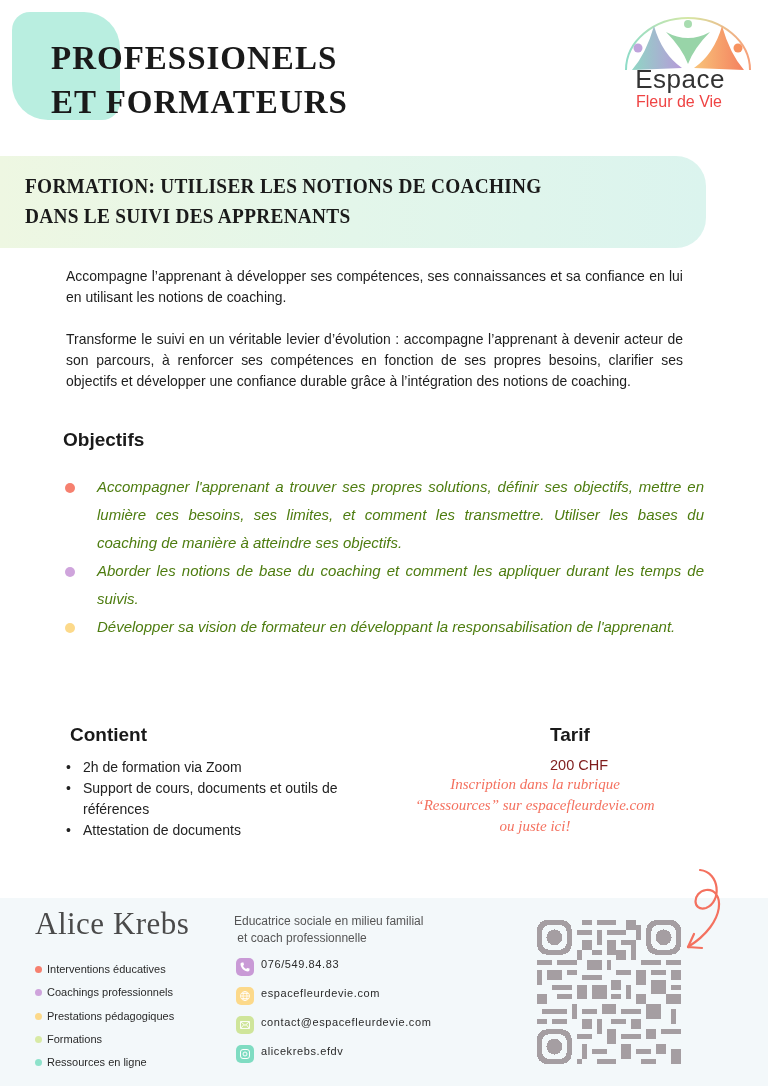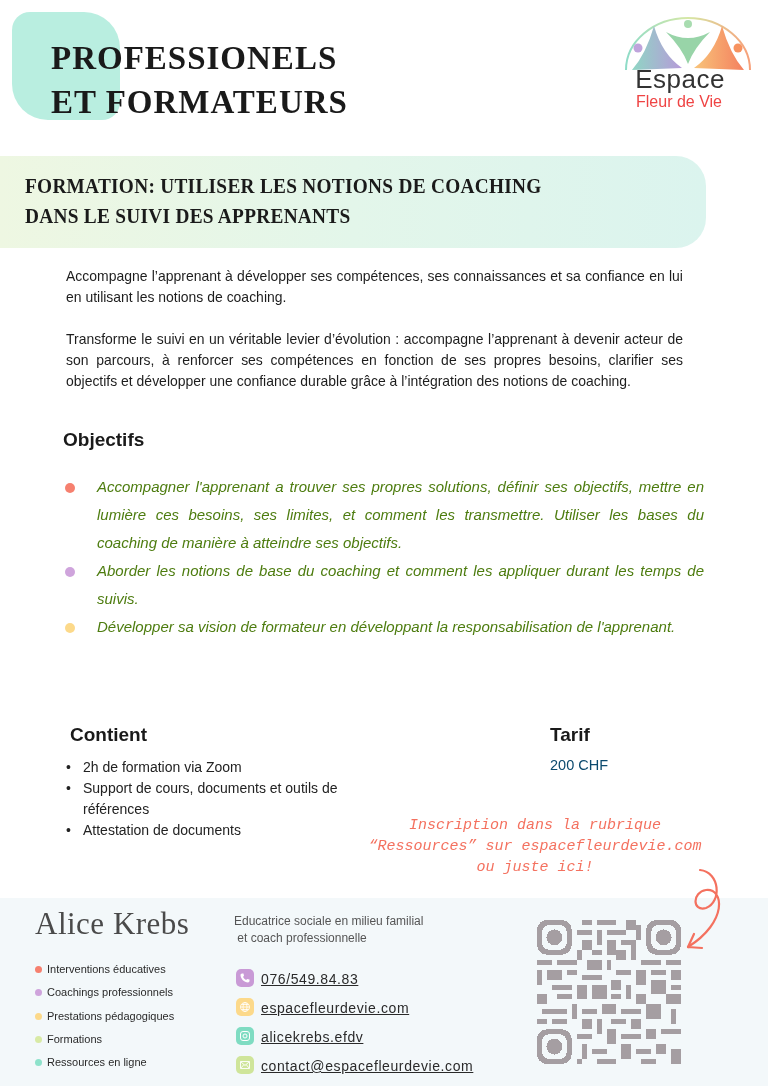--- a/index.html
+++ b/index.html
@@ -34,35 +34,35 @@
   .obj-item { position: relative; padding-left: 35px; font-style: italic; font-size: 15px; line-height: 28px;
     text-align: justify; color: #4d7c0f; }
   .obj-dot { position: absolute; left: 3px; top: 10px; width: 10px; height: 10px; border-radius: 50%; }
 
   .cont-h { left: 70px; top: 724px; }
   .cont-list { position: absolute; left: 66px; top: 757px; width: 330px; list-style: none; font-size: 14px; line-height: 21px; color: #222; }
   .cont-item { position: relative; padding-left: 17px; }
   .cont-item::before { content: "•"; position: absolute; left: 0; top: 0; }
 
   .tarif-h { left: 550px; top: 724px; }
-  .tarif-val { position: absolute; left: 550px; top: 757px; font-size: 14.5px; color: #0c4a6e; }
-
-  .cta { position: absolute; left: 350px; top: 815px; width: 370px; text-align: center;
-    font-family: Liberation Mono, monospace; font-style: italic; font-size: 15px; line-height: 21px; color: #f4715f; }
+  .tarif-val { position: absolute; left: 550px; top: 757px; font-size: 14.5px; color: #7f1d1d; }
+
+  .cta { position: absolute; left: 350px; top: 774px; width: 370px; text-align: center;
+    font-family: Liberation Serif, serif; font-style: italic; font-size: 15px; line-height: 21px; color: #f4715f; }
 
   .footer { position: absolute; left: 0; top: 898px; width: 768px; height: 188px; background: #f3f8fa; }
   .f-name { position: absolute; left: 35px; top: 906px; font-family: "Liberation Serif", serif; font-size: 31px;
     color: #4a4a4a; letter-spacing: 0.5px; }
   .f-services { position: absolute; left: 35px; top: 958px; list-style: none; font-size: 11px; line-height: 23.3px; color: #2a2a2a; }
   .f-service { position: relative; padding-left: 12px; }
   .f-service .sdot { position: absolute; left: 0; top: 8px; width: 7px; height: 7px; border-radius: 50%; }
 
   .f-role { position: absolute; left: 234px; top: 913px; font-size: 12px; line-height: 17px; color: #555; }
   .f-contacts { position: absolute; left: 236px; top: 958px; list-style: none; }
-  .f-contact { display: flex; align-items: flex-end; height: 29px; font-size: 14px; color: #2a2a2a; letter-spacing: 0.6px; text-decoration: underline; }
+  .f-contact { display: flex; align-items: flex-start; height: 29px; font-size: 11px; color: #2a2a2a; letter-spacing: 0.6px; }
   .f-ic { width: 18px; height: 18px; border-radius: 5px; margin-right: 7px; display: flex; align-items: center; justify-content: center; }
   .f-ic svg { width: 12px; height: 12px; }
 
   .qr { position: absolute; left: 537px; top: 920px; width: 144px; height: 144px; }
   .arrow { position: absolute; left: 680px; top: 862px; width: 60px; height: 90px; }
 </style>
 </head>
 <body>
 
 <div class="header-blob"></div>
@@ -177,36 +177,36 @@
     <span class="f-ic" style="background:#fcd98a">
       <svg viewBox="0 0 24 24" fill="none" stroke="#fff" stroke-width="1.6">
           <circle cx="12" cy="12" r="9"></circle>
           <ellipse cx="12" cy="12" rx="4" ry="9"></ellipse>
           <path d="M3 12 H21 M5 7 H19 M5 17 H19"></path>
         </svg>
     </span>
     <span>espacefleurdevie.com</span>
   </li>
   <li class="f-contact">
+    <span class="f-ic" style="background:#cfe59a">
+      <svg viewBox="0 0 24 24" fill="none" stroke="#fff" stroke-width="1.8">
+          <rect x="3" y="5" width="18" height="14" rx="1"></rect>
+          <path d="M3 5 L12 13 L21 5 M3 19 L10 11 M21 19 L14 11"></path>
+        </svg>
+    </span>
+    <span>contact@espacefleurdevie.com</span>
+  </li>
+  <li class="f-contact">
     <span class="f-ic" style="background:#7fdcc2">
       <svg viewBox="0 0 24 24" fill="none" stroke="#fff" stroke-width="2">
           <rect x="3" y="3" width="18" height="18" rx="5"></rect>
           <circle cx="12" cy="12" r="4"></circle>
         </svg>
     </span>
     <span>alicekrebs.efdv</span>
-  </li>
-  <li class="f-contact">
-    <span class="f-ic" style="background:#cfe59a">
-      <svg viewBox="0 0 24 24" fill="none" stroke="#fff" stroke-width="1.8">
-          <rect x="3" y="5" width="18" height="14" rx="1"></rect>
-          <path d="M3 5 L12 13 L21 5 M3 19 L10 11 M21 19 L14 11"></path>
-        </svg>
-    </span>
-    <span>contact@espacefleurdevie.com</span>
   </li>
 </ul>
 
 <svg class="qr" viewBox="0 0 29 29" shape-rendering="crispEdges">
   <g fill="#a59ea2">
     <rect x="0" y="0" width="7" height="7" rx="2"></rect>
       <rect x="22" y="0" width="7" height="7" rx="2"></rect>
       <rect x="0" y="22" width="7" height="7" rx="2"></rect>
   </g>
   <g fill="#f3f8fa">

